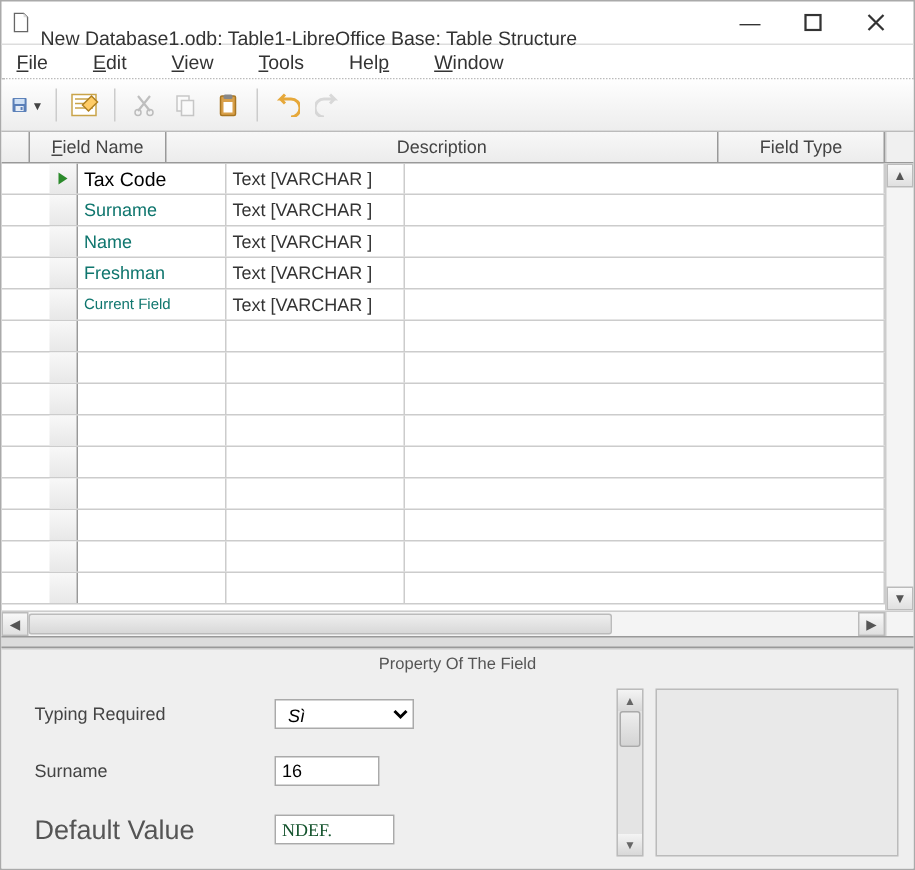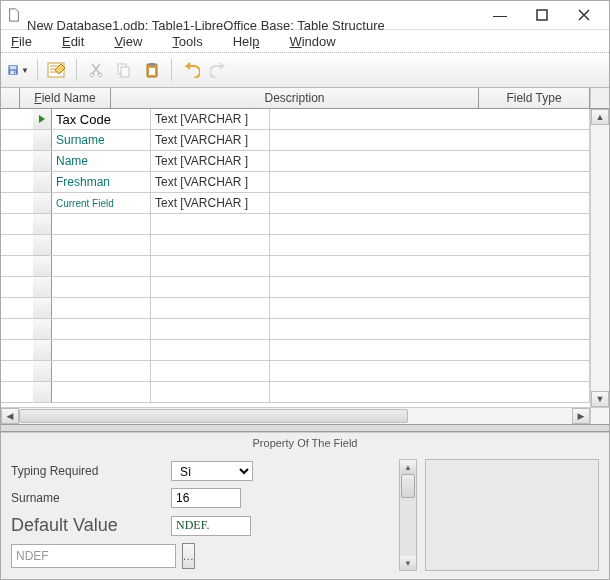--- a/index.html
+++ b/index.html
@@ -198,30 +198,31 @@
     gap: 8px;
   }
   .prop-form {
     flex: 0 0 auto;
     display: grid;
     grid-template-columns: 160px 220px;
     row-gap: 4px;
     align-items: center;
     font-size: 12px;
     color:#444;
+    margin-left:12px;
   }
   .prop-form label { white-space: nowrap; }
   .prop-form select, .prop-form input[type=text] {
     font-size: 12px;
     padding: 2px 4px;
     border: 1px solid #aaa;
     background: #fff;
     box-sizing: border-box;
   }
-  .sel-typing { width: 82px; height:20px;}
+  .sel-typing { width: 93px; height:20px;font-style:italic;}
   .inp-len { width: 70px; height:20px;}
   .inp-def { width: 80px; height:20px; color:#14532d;font-family:Liberation Serif, serif;}
   .fmt-row { display:flex; gap:6px; align-items:center;}
   .inp-fmt { flex:1; height:24px; color:#999;}
   .fmt-btn { width:28px; height:24px; border:1px solid #888; background: linear-gradient(#f8f8f8,#e0e0e0); font-size:10px; letter-spacing:1px; display:flex;align-items:center;justify-content:center;}
   .prop-scroll {
     width: 16px;
     background: #e4e4e4;
     border: 1px solid #bbb;
     position: relative;
@@ -466,24 +467,20 @@
         <label>Surname</label>
         <div>
           <input type="text" class="inp-len" value="16" style="">
         </div>
 
         <label style="font-size:18px;color:#555;">Default Value</label>
         <div>
           <input type="text" class="inp-def" value="NDEF." style="">
         </div>
 
-        <div class="fmt-row">
-          <input type="text" class="inp-fmt" value="NDEF" style="">
-          <div class="fmt-btn">...</div>
-        </div>
       </div>
 
       <div class="prop-scroll" style="height:110px;">
         <div class="up2">▲</div>
         <div class="thumb2"></div>
         <div class="down2" style="position:absolute;bottom:0;left:0;right:0;">▼</div>
       </div>
 
       <div class="prop-desc"></div>
     </div>

